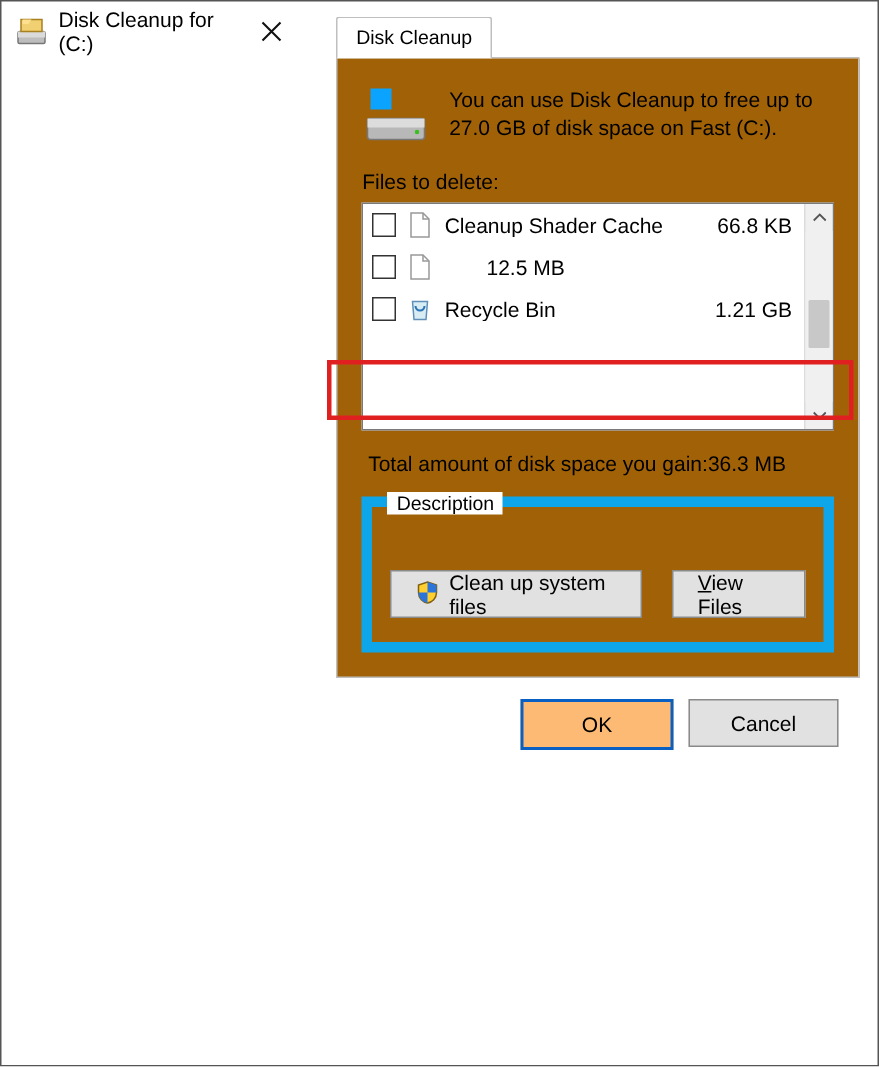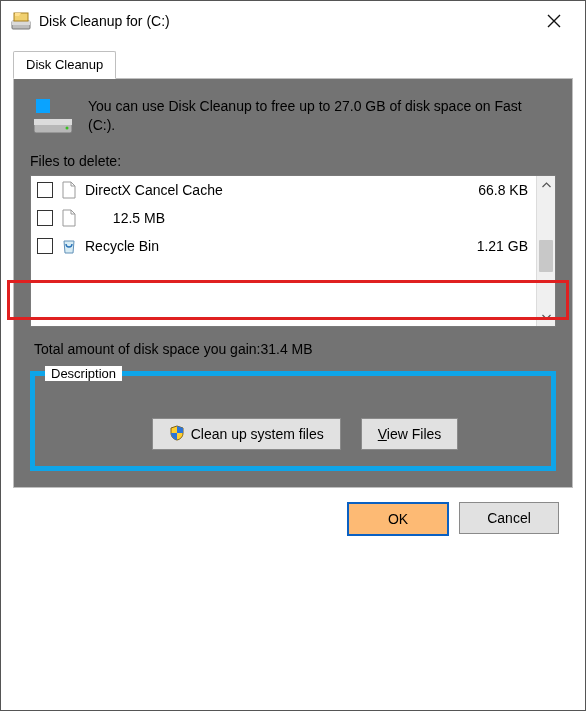--- a/index.html
+++ b/index.html
@@ -10,21 +10,21 @@
     font-size: 13px;
     color: #000;
   }
   .window {
     width: 586px;
     height: 711px;
     background: #fff;
     border: 1px solid #555;
     box-sizing: border-box;
     display: flex;
-    flex-direction: column;
+    flex-direction: row;
     position: relative;
   }
   
   .titlebar {
     height: 40px;
     display: flex;
     align-items: center;
     padding: 0 8px 0 10px;
     box-sizing: border-box;
   }
@@ -67,21 +67,21 @@
     border: 1px solid #bfbfbf;
     border-bottom: 1px solid #fff;
     border-radius: 2px 2px 0 0;
     background: #fff;
     font-size: 13px;
   }
   .tab-page {
     border: 1px solid #bfbfbf;
     border-top: none;
     padding: 14px 16px 16px 16px;
-    background: #737373;
+    background: #a16207;
   }
 
   
   .intro-row {
     display: flex;
     gap: 14px;
     margin-bottom: 12px;
     padding: 4px 4px 4px 2px;
   }
   .intro-row .drive-icon {
@@ -187,21 +187,21 @@
     justify-content: flex-start;
     font-size: 14px;
     margin-top: 14px;
     padding: 0 4px;
   }
 
   
   .groupbox {
     margin-top: 14px;
     padding: 14px 12px 16px 12px;
-    border: 5px solid #0ea5e9;
+    border: 7px solid #0ea5e9;
     position: relative;
   }
   .groupbox .gb-title {
     position: absolute;
     top: -10px;
     left: 10px;
     background: #fff;
     padding: 0 6px;
     font-size: 13px;
   }
@@ -210,21 +210,20 @@
     line-height: 19px;
     min-height: 100px;
   }
 
   
   .gb-buttons {
     display: flex;
     justify-content: center;
     margin-top: 28px;
     gap: 20px;
-    margin-left: 24px;
   }
   .btn {
     border: 1px solid #8a8a8a;
     background: #e1e1e1;
     height: 30px;
     display: inline-flex;
     align-items: center;
     justify-content: center;
     gap: 6px;
     padding: 0 16px;
@@ -295,21 +294,21 @@
         <div class="list-inner">
 
           <div class="list-row">
             <span class="chk"></span>
             <span class="ficon">
               <svg width="16" height="18" viewBox="0 0 16 18">
                   <path d="M2 1 H10 L14 5 V17 H2 Z" fill="#fff" stroke="#999"></path>
                   <path d="M10 1 V5 H14" fill="none" stroke="#999"></path>
                 </svg>
             </span>
-            <span class="fname">DirectX Cancel Cache</span>
+            <span class="fname">Cleanup Shader Cache</span>
             <span class="fsize">66.8 KB</span>
           </div>
 
           <div class="list-row">
             <span class="chk"></span>
             <span class="ficon">
               <svg width="16" height="18" viewBox="0 0 16 18">
                   <path d="M2 1 H10 L14 5 V17 H2 Z" fill="#fff" stroke="#999"></path>
                   <path d="M10 1 V5 H14" fill="none" stroke="#999"></path>
                 </svg>
@@ -346,21 +345,21 @@
                 <path d="M0.5 1 L4.5 5 L8.5 1" fill="none" stroke="#555" stroke-width="1.2"></path>
               </svg>
           </div>
         </div>
       </div>
 
       <div class="red-highlight" style="left:6px; right:16px; top:239px; height:34px;"></div>
 
       <div class="total-row">
         <span>Total amount of disk space you gain:</span>
-        <span>31.4 MB</span>
+        <span>36.3 MB</span>
       </div>
 
       <div class="groupbox">
         <span class="gb-title">Description</span>
 
         <div class="gb-buttons">
           <div class="btn">
             <span>
               <svg width="16" height="16" viewBox="0 0 16 16">
                 <path d="M8 1 L14 3 V8 C14 12 11 14.5 8 15 C5 14.5 2 12 2 8 V3 Z" fill="#ffcf30" stroke="#806010"></path>

